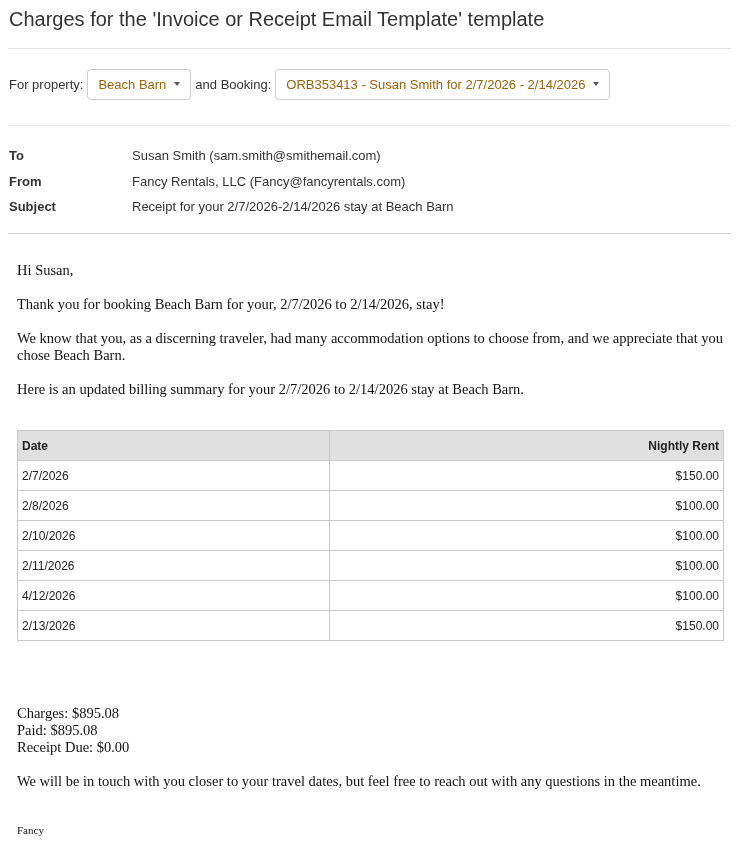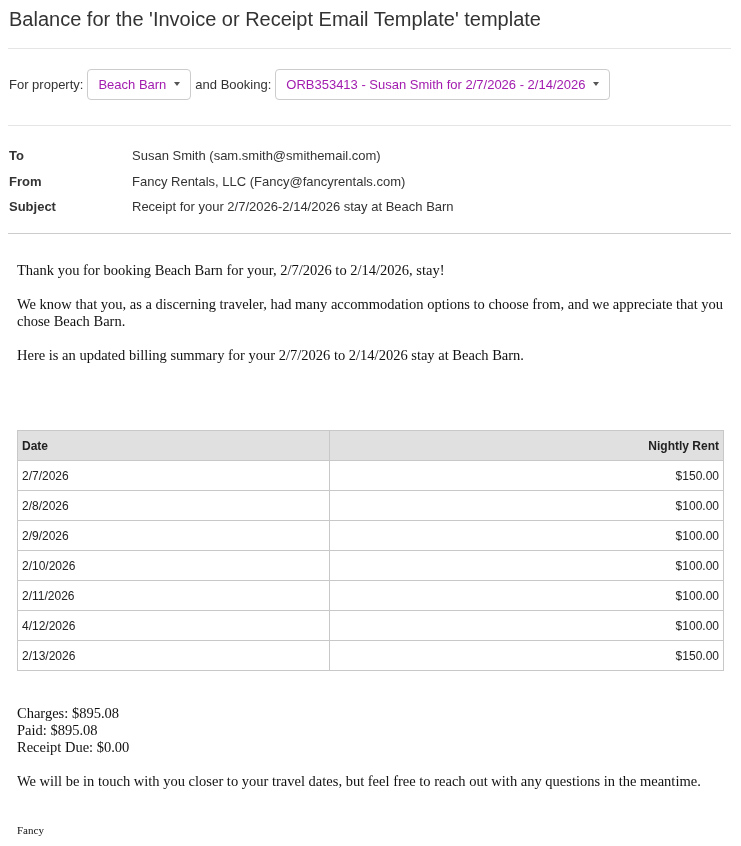--- a/index.html
+++ b/index.html
@@ -17,21 +17,21 @@
   .hr { position: absolute; left: 8px; right: 10px; height: 1px; background: #e5e5e5; }
   .hr.dark { background: #cccccc; }
   .filter-row {
     position: absolute; left: 9px; top: 68px; height: 32px;
     display: flex; align-items: center; font-size: 13px; color: #333;
     white-space: nowrap;
   }
   .dd {
     display: inline-flex; align-items: center; height: 31px;
     border: 1px solid #cccccc; border-radius: 4px; background: #fff;
-    padding: 0 10px; font-size: 13px; color: #a21caf; margin: 0 4px; cursor: pointer;
+    padding: 0 10px; font-size: 13px; color: #a16207; margin: 0 4px; cursor: pointer;
   }
   .caret {
     display: inline-block; width: 0; height: 0; margin-left: 8px;
     border-left: 3px solid transparent; border-right: 3px solid transparent;
     border-top: 4px solid #555;
   }
   .headers { position: absolute; left: 9px; top: 143px; font-size: 13px; }
   .hrow { display: flex; height: 25.5px; align-items: center; }
   .hlabel { width: 123px; font-weight: bold; color: #333; }
   .hval { color: #333; }
@@ -58,21 +58,21 @@
     font-family: "Liberation Serif", serif; font-size: 14.5px; color: #111; line-height: 17px;
   }
   .sign {
     position: absolute; left: 17px; top: 824px;
     font-family: "Liberation Serif", serif; font-size: 11px; color: #111;
   }
 </style>
 </head>
 <body>
 
-<h1 class="title">Balance for the 'Invoice or Receipt Email Template' template</h1>
+<h1 class="title">Charges for the 'Invoice or Receipt Email Template' template</h1>
 <div class="hr" style="top:48px"></div>
 
 <div class="filter-row">
   <span>For property:</span>
   <div class="dd">
     <span>Beach Barn</span>
     <span class="caret"></span>
   </div>
   <span>and Booking:</span>
   <div class="dd">
@@ -94,43 +94,40 @@
   </div>
   <div class="hrow">
     <span class="hlabel">Subject</span>
     <span class="hval">Receipt for your 2/7/2026-2/14/2026 stay at Beach Barn</span>
   </div>
 </div>
 
 <div class="hr dark" style="top:233px"></div>
 
 <div class="email">
+  <p>Hi Susan,</p>
   <p>Thank you for booking Beach Barn for your, 2/7/2026 to 2/14/2026, stay!</p>
   <p>We know that you, as a discerning traveler, had many accommodation options to choose from, and we appreciate that you chose Beach Barn.</p>
   <p>Here is an updated billing summary for your 2/7/2026 to 2/14/2026 stay at Beach Barn.</p>
 </div>
 
 <table class="bill">
   <thead>
     <tr>
       <th class="c1">Date</th>
       <th class="r">Nightly Rent</th>
     </tr>
   </thead>
   <tbody>
     <tr>
         <td class="c1">2/7/2026</td>
         <td class="r">$150.00</td>
       </tr>
     <tr>
         <td class="c1">2/8/2026</td>
-        <td class="r">$100.00</td>
-      </tr>
-    <tr>
-        <td class="c1">2/9/2026</td>
         <td class="r">$100.00</td>
       </tr>
     <tr>
         <td class="c1">2/10/2026</td>
         <td class="r">$100.00</td>
       </tr>
     <tr>
         <td class="c1">2/11/2026</td>
         <td class="r">$100.00</td>
       </tr>

